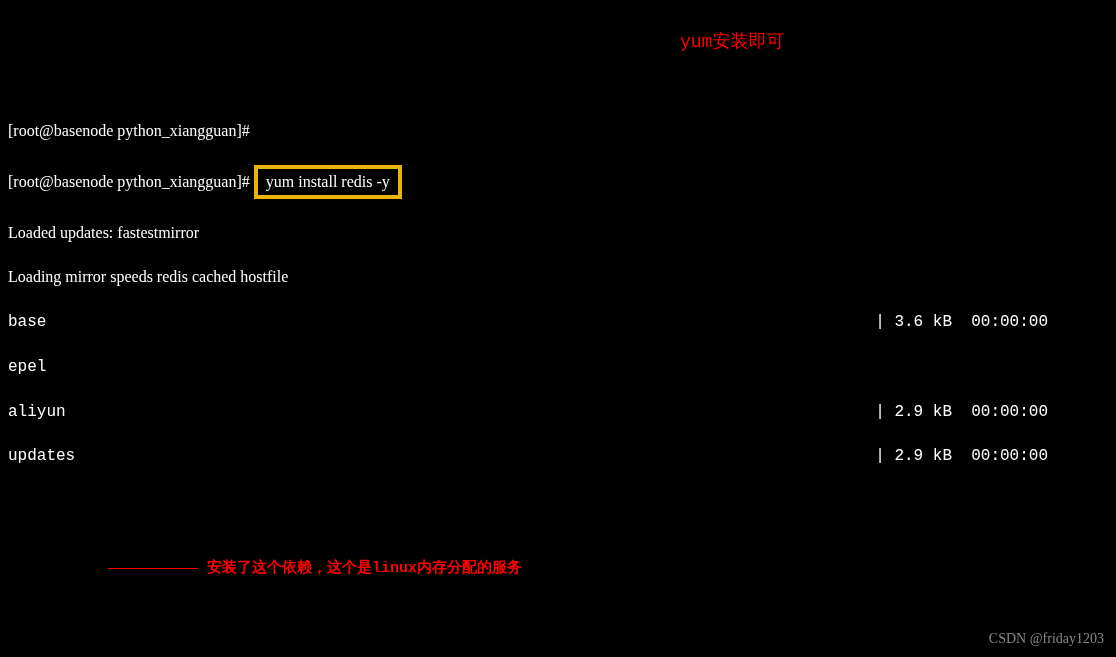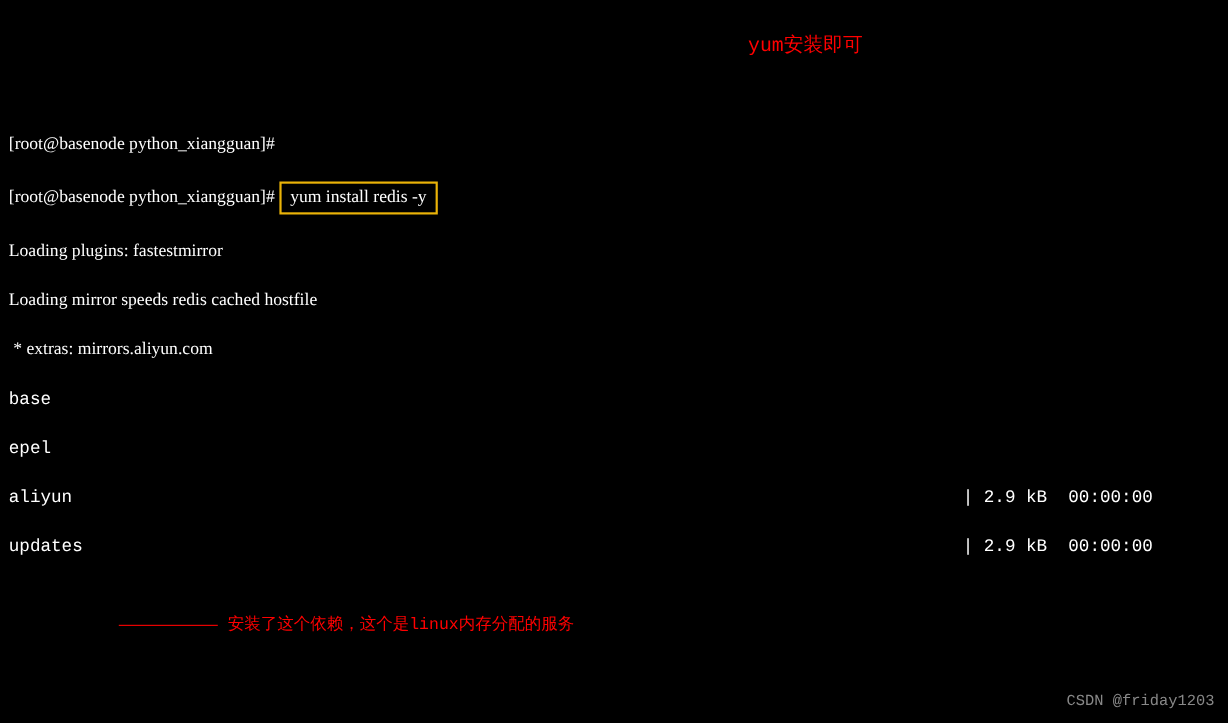--- a/index.html
+++ b/index.html
@@ -17,48 +17,49 @@
       height: 657px;
       position: relative;
       white-space: pre;
       line-height: 1.4;
     }
     .line {
       display: block;
       font-family: Liberation Serif, serif;
     }
     .red-box {
-      border: 2px solid #eab308;
+      border: 4px solid #eab308;
       padding: 2px 8px;
       display: inline-block;
     }
     .red-text {
       color: #ff0000;
     }
     .annotation1 {
       position: absolute;
       left: 680px;
       top: 30px;
       color: #ff0000;
       font-size: 18px;
     }
     .annotation2 {
       position: absolute;
       left: 108px;
       top: 558px;
       color: #ff0000;
       font-size: 15px;
+      font-weight: bold;
     }
     .watermark {
       position: absolute;
       bottom: 8px;
       right: 12px;
       color: #888;
       font-size: 14px;
-      font-family: Liberation Mono, monospace;
+      font-family: Liberation Serif, serif;
     }
     .repo-line {
       display: flex;
       justify-content: space-between;
       width: 1040px;
       text-align: center;
     }
     .short-line {
       display: inline-block;
       width: 90px;
@@ -67,24 +68,23 @@
     }
   </style>
 </head>
 <body>
 
 
 
 <div>
 <span class="line">[root@basenode python_xiangguan]#</span>
 <span class="line"><span>[root@basenode python_xiangguan]# </span><span class="red-box">yum install redis -y</span></span>
-<span class="line">Loading plugins: fastestmirror</span>
+<span class="line">Loaded updates: fastestmirror</span>
 <span class="line">Loading mirror speeds redis cached hostfile</span>
-<span class="line"> * extras: mirrors.aliyun.com</span>
-<div class="repo-line"><span>base</span></div>
+<div class="repo-line"><span>base</span><span>| <span>3.6 kB</span>  <span>00:00:00</span></span></div>
 <div class="repo-line"><span>epel</span></div>
 <div class="repo-line"><span>aliyun</span><span>| <span>2.9 kB</span>  <span>00:00:00</span></span></div>
 <div class="repo-line"><span>updates</span><span>| <span>2.9 kB</span>  <span>00:00:00</span></span></div>
 
 
 
 
 
 
 

